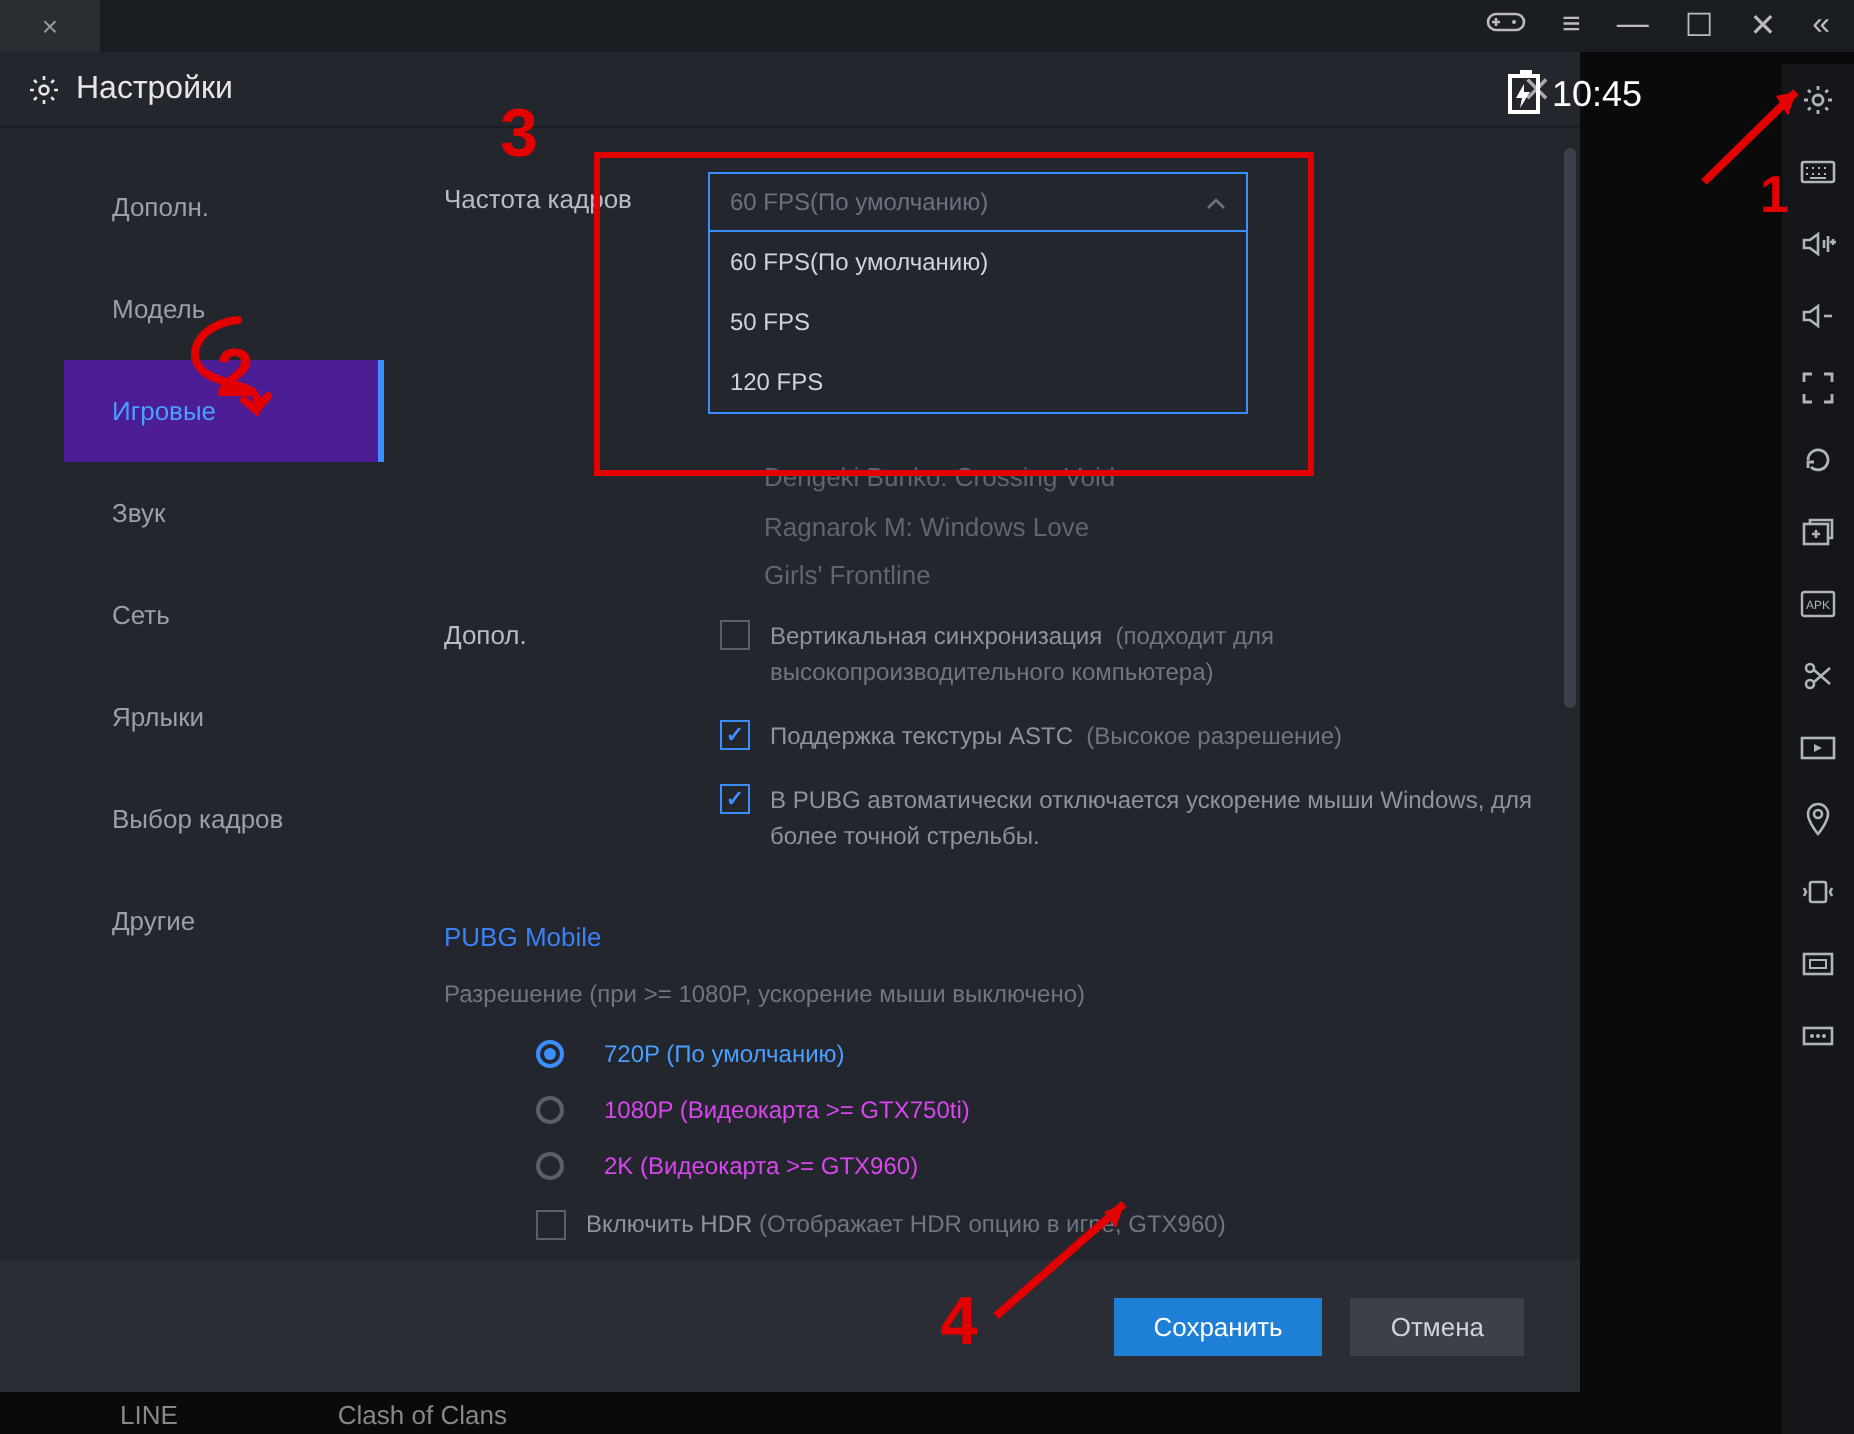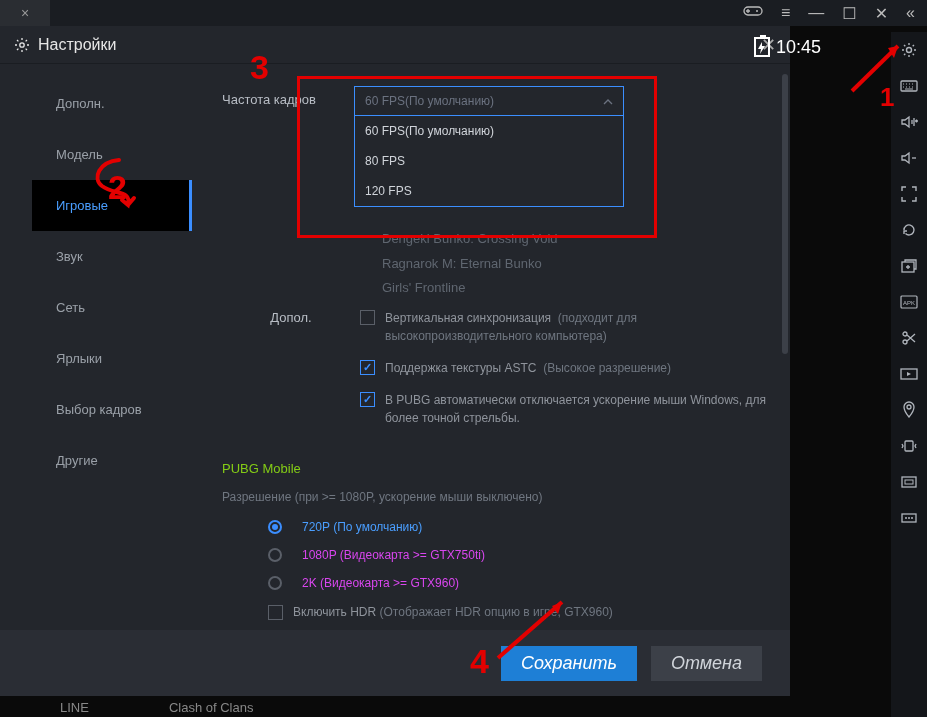--- a/index.html
+++ b/index.html
@@ -11,59 +11,59 @@
 .titlebar-right { margin-left: auto; display: flex; align-items: center; gap: 18px; padding-right: 12px; color: #bbb; }
 
 
 .settings { position: absolute; top: 26px; left: 0; width: 790px; height: 670px; background: #23262c; display: flex; flex-direction: column; }
 .settings-header { height: 38px; display: flex; align-items: center; padding: 0 14px; color: #e6e6e6; border-bottom: 1px solid #1a1d22; }
 .settings-header .gear { margin-right: 8px; display: inline-flex; }
 .settings-header .close { margin-left: auto; font-size: 18px; color: #aaa; cursor: pointer; }
 .settings-body { flex: 1; display: flex; overflow: hidden; padding-left: 32px; }
 .sidebar { width: 160px; background: #23262c; display: flex; flex-direction: column; padding-top: 14px; }
 .sidebar-item { padding: 18px 24px; color: #9aa0a8; font-size: 13px; cursor: pointer; border-right: 3px solid transparent; }
-.sidebar-item.active { background: #000000; color: #4a9eff; border-right: 3px solid #3b8eff; }
+.sidebar-item.active { background: #4c1d95; color: #4a9eff; border-right: 3px solid #3b8eff; }
 .content { flex: 1; padding: 22px 24px 0 30px; font-size: 13px; color: #8f949c; position: relative; overflow: hidden; }
 .section { margin-bottom: 20px; }
 .fps-row { display: flex; align-items: flex-start; gap: 38px; position: relative; }
 .fps-label { color: #b8bdc5; padding-top: 6px; }
 
 .dropdown { position: relative; width: 270px; }
 .dropdown-sel { border: 1px solid #3b8eff; height: 30px; display: flex; align-items: center; padding: 0 10px; color: #6b7280; font-size: 12px; justify-content: space-between; cursor: pointer; background: #23262c; }
 .dropdown-list { border: 1px solid #3b8eff; border-top: none; background: #23262c; }
 .dropdown-opt { padding: 8px 10px; color: #d0d4da; font-size: 12px; cursor: pointer; }
 .game-list { margin-left: 160px; margin-top: 4px; color: #5f6670; font-size: 13px; line-height: 1.9; }
 
 .checkbox-row { display: flex; align-items: flex-start; gap: 10px; margin-bottom: 14px; margin-left: 138px; }
 .check { width: 15px; height: 15px; border: 1px solid #3b8eff; flex-shrink: 0; display: flex; align-items: center; justify-content: center; cursor: pointer; margin-top: 1px; }
 .check.on::after { content: "✓"; color: #3b8eff; font-size: 11px; font-weight: bold; }
 .check.grey { border-color: #5a5f68; }
 .check-text { color: #8f949c; font-size: 12px; line-height: 1.5; }
 .check-text .hint { color: #6f7680; }
 
 .dopol-row { display: flex; align-items: flex-start; }
-.dopol-row > .lbl { width: 138px; color: #b8bdc5; padding-top: 1px; text-align: center; }
-
-.pubg-title { color: #84cc16; margin-bottom: 14px; }
+.dopol-row > .lbl { width: 138px; color: #b8bdc5; padding-top: 1px; }
+
+.pubg-title { color: #3b82f6; margin-bottom: 14px; }
 .pubg-sub { color: #6f7680; font-size: 12px; margin-bottom: 16px; }
 
 .radio-row { display: flex; align-items: center; gap: 20px; margin-bottom: 14px; margin-left: 46px; }
 .radio { width: 14px; height: 14px; border: 2px solid #5a5f68; border-radius: 50%; cursor: pointer; flex-shrink: 0; display:flex; align-items:center; justify-content:center;}
 .radio.on { border-color: #3b8eff; }
 .radio.on::after { content:""; width:6px; height:6px; background:#3b8eff; border-radius:50%; }
 .radio-text { color: #d946ef; font-size: 12px; }
 .radio-row.sel .radio-text { color: #4a9eff; }
 
 .hdr-row { display:flex; align-items:center; gap:10px; margin-top:8px; margin-left:46px;}
 .hdr-row .check { border-color:#5a5f68; }
 .hdr-row .t { color:#8f949c; font-size:12px;}
 .hdr-row .t .hint{ color:#6f7680;}
 
 .footer { height: 66px; background: #2a2d34; display: flex; align-items: center; justify-content: flex-end; gap: 14px; padding-right: 28px; }
-.btn { padding: 7px 20px; font-size: 18px; cursor: pointer; border: none; font-style: italic; }
+.btn { padding: 7px 20px; font-size: 13px; cursor: pointer; border: none; }
 .btn-primary { background: #1e7fd6; color: #fff; }
 .btn-secondary { background: #3c4048; color: #d0d4da; }
 
 .scrollbar { position: absolute; right: 2px; top: 10px; width: 6px; height: 280px; background: #3c4048; border-radius: 3px; }
 
 
 .phone-status { position: absolute; top: 32px; left: 754px; width: 88px; height: 30px; display: flex; align-items: center; gap: 6px; color: #fff; }
 .battery { width: 16px; height: 20px; border: 2px solid #fff; position: relative; }
 .battery::before { content:""; position:absolute; top:-4px; left:4px; width:6px; height:2px; background:#fff;}
 .clock-time { font-size: 18px; font-weight: 500; color:#fff; }
@@ -136,30 +136,30 @@
           <div class="dropdown-sel">
             <span>60 FPS(По умолчанию)</span>
             <span>
               <svg width="10" height="6" viewBox="0 0 10 6">
                   <path d="M1 5l4-4 4 4" stroke="#6b7280" stroke-width="1.3" fill="none"></path>
                 </svg>
             </span>
           </div>
           <div class="dropdown-list">
             <div class="dropdown-opt">60 FPS(По умолчанию)</div>
-            <div class="dropdown-opt">80 FPS</div>
+            <div class="dropdown-opt">50 FPS</div>
             <div class="dropdown-opt">120 FPS</div>
           </div>
         </div>
 
       </div>
 
       <div class="game-list">
         <div>Dengeki Bunko: Crossing Void</div>
-        <div>Ragnarok M: Eternal Bunko</div>
+        <div>Ragnarok M: Windows Love</div>
         <div>Girls' Frontline</div>
       </div>
 
       <div class="section dopol-row" style="margin-top:8px;">
         <div class="lbl">Допол.</div>
         <div style="flex:1">
           <div class="checkbox-row" style="margin-left:0">
             <div class="check grey"></div>
             <div class="check-text">
               <span>Вертикальная синхронизация</span>&nbsp;&nbsp;<span class="hint">(подходит для высокопроизводительного компьютера)</span>

